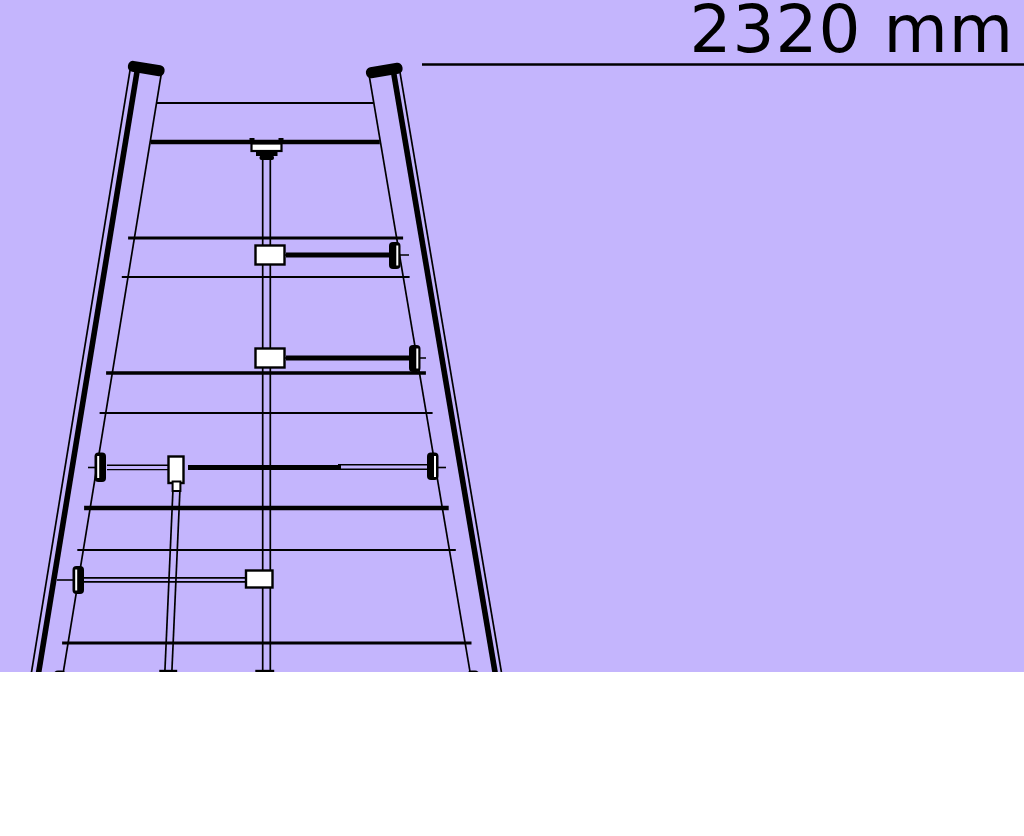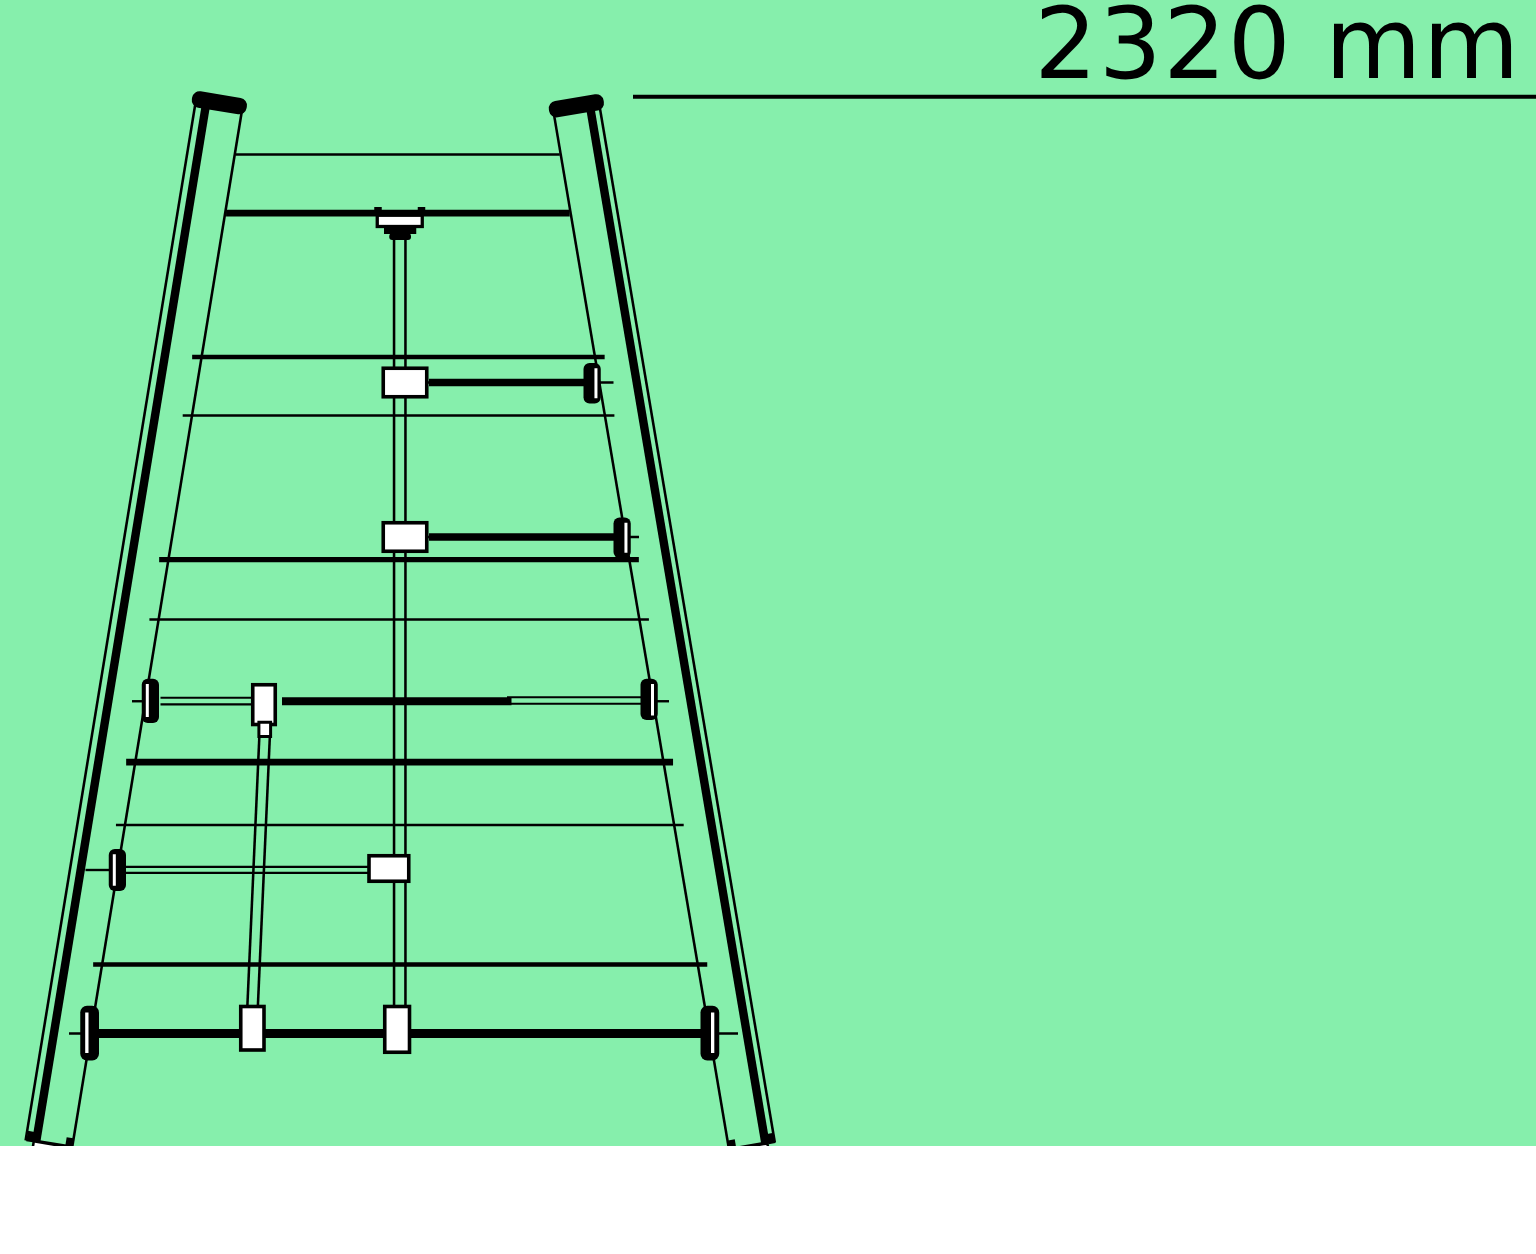--- a/index.html
+++ b/index.html
@@ -4,22 +4,22 @@
 <style>
   html, body {
     margin: 0;
     padding: 0;
     background: #ffffff;
     font-family: "DejaVu Sans", sans-serif;
   }
   .canvas {
     position: relative;
     width: 1024px;
-    height: 764px;
-    background: #86efac;
+    height: 672px;
+    background: #c4b5fd;
     overflow: hidden;
   }
   svg { display: block; }
   .dim-text {
     font-family: "DejaVu Sans", "Liberation Sans", sans-serif;
     font-weight: 400;
     letter-spacing: 1px;
   }
 </style>
 </head>

